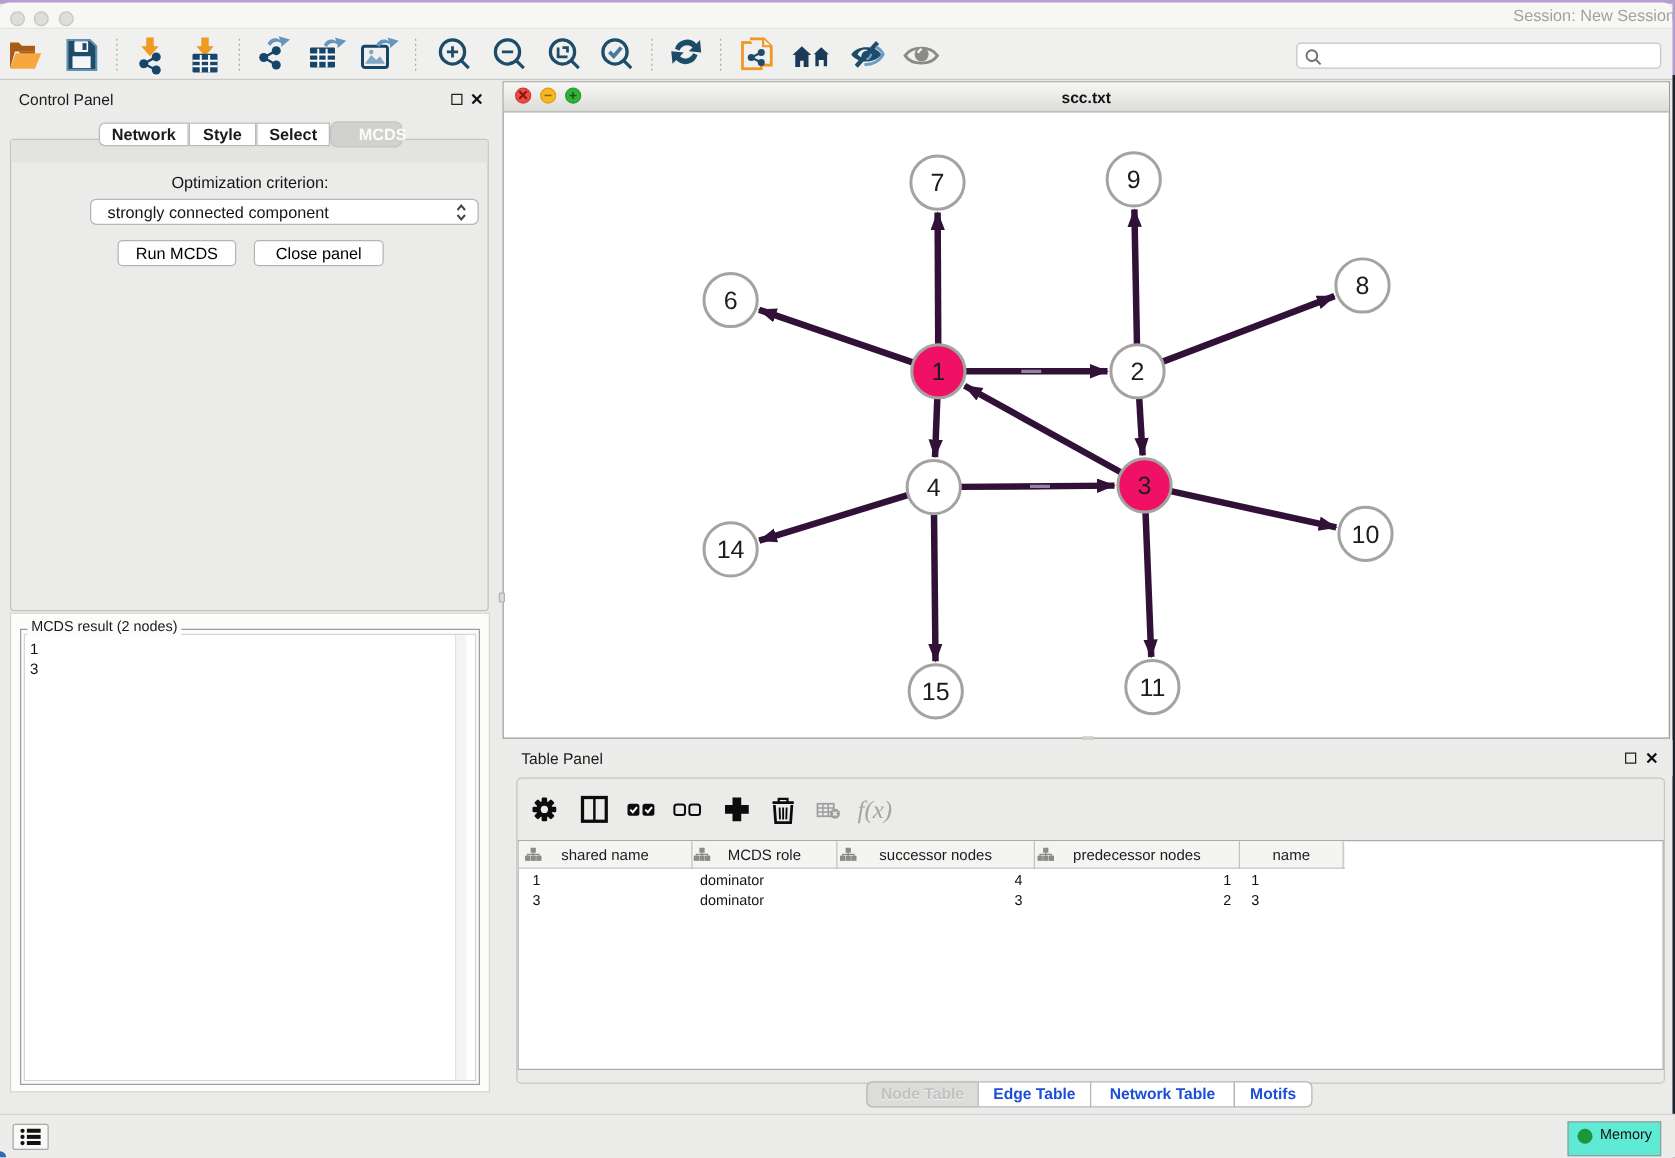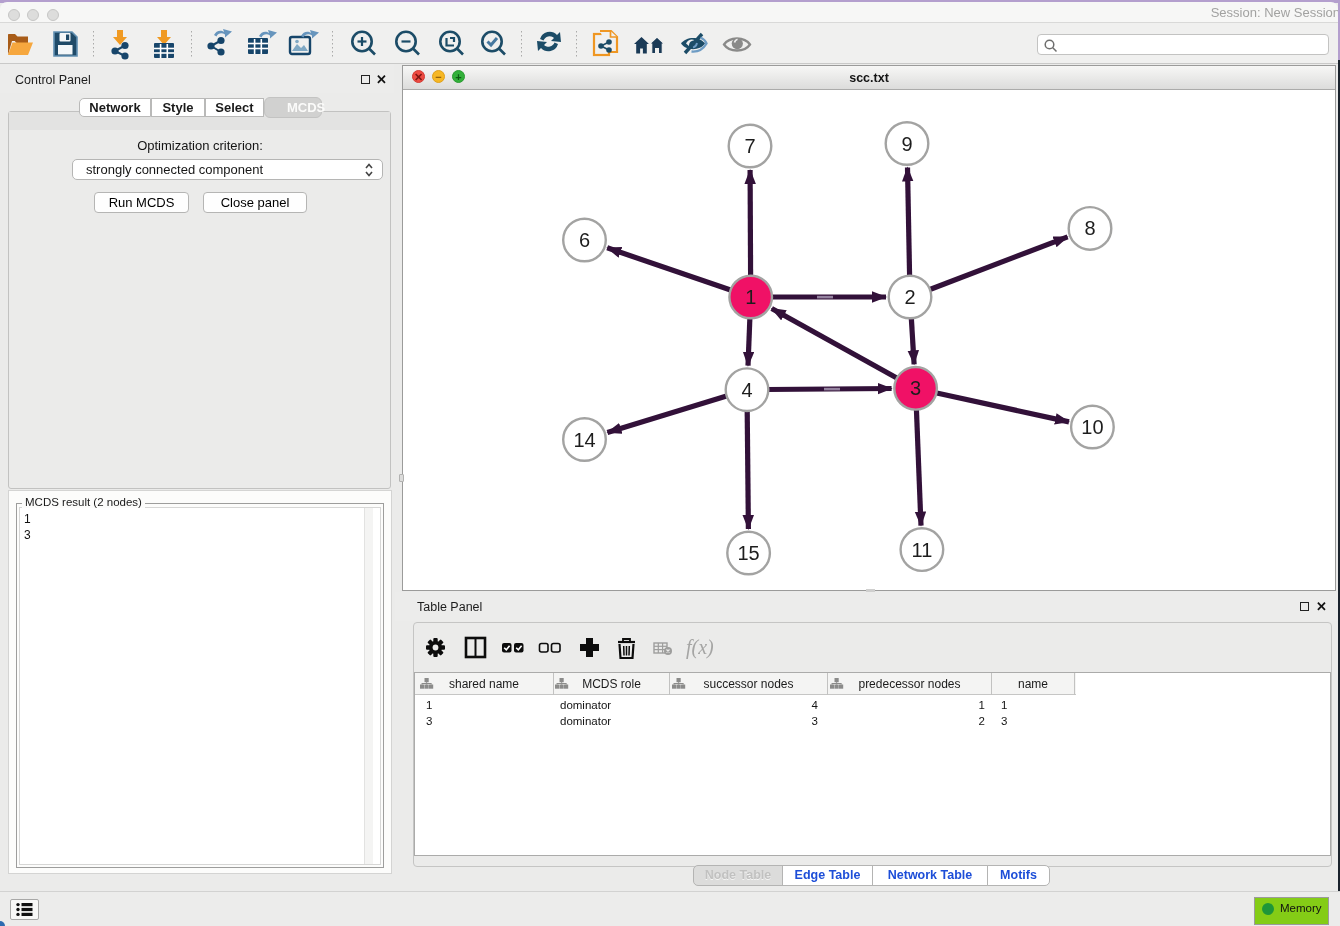--- a/index.html
+++ b/index.html
@@ -43,21 +43,21 @@
 #tbl-header { left:415px; top:673px; width:661px; height:22px; background:#f4f4f3; border-bottom:1px solid #c6c6c5; }
 .th { position:absolute; top:673px; height:22px; border-right:1px solid #c2c2c1; font-size:12px; color:#1b1b1b; text-align:center; line-height:22px; }
 .td { position:absolute; font-size:11.5px; color:#141414; height:16px; line-height:16px; }
 
 .btab { position:absolute; top:865px; height:21px; background:#fff; border:1px solid #b4b4b3; font-size:12.5px; font-weight:700; color:#1d4ed8; text-align:center; line-height:19px; border-radius:4px; }
 #btab-node { background:#dcdcdb; color:#c1c1c0; text-shadow:0 1px 0 #f5f5f4; }
 
 #statusline { left:0; top:891px; width:1340px; height:1px; background:#d2d2d1; }
 #status { left:0; top:892px; width:1340px; height:34px; background:#ececeb; }
 #listbtn { left:10px; top:899px; width:29px; height:21px; background:#f8f8f7; border:1px solid #a8a8a7; border-radius:2px; }
-#membtn { left:1254px; top:897px; width:75px; height:28px; background:#84cc16; border:1px solid #9b9b9a; font-size:11.5px; color:#111; }
+#membtn { left:1254px; top:897px; width:75px; height:28px; background:#5eead4; border:1px solid #9b9b9a; font-size:11.5px; color:#111; }
 #memdot { left:1262px; top:903px; width:12px; height:12px; border-radius:50%; background:#1e9639; }
 #bluecorner { left:0px; top:921px; width:5px; height:5px; background:#2e6bb0; border-radius:0 5px 0 0; }
 </style>
 </head>
 <body>
 <div class="abs" id="wallpaper-top"></div>
 <div class="abs" id="titlebar">
   <div class="tl" style="left:8px;"></div>
   <div class="tl" style="left:27px;"></div>
   <div class="tl" style="left:47px;"></div>

